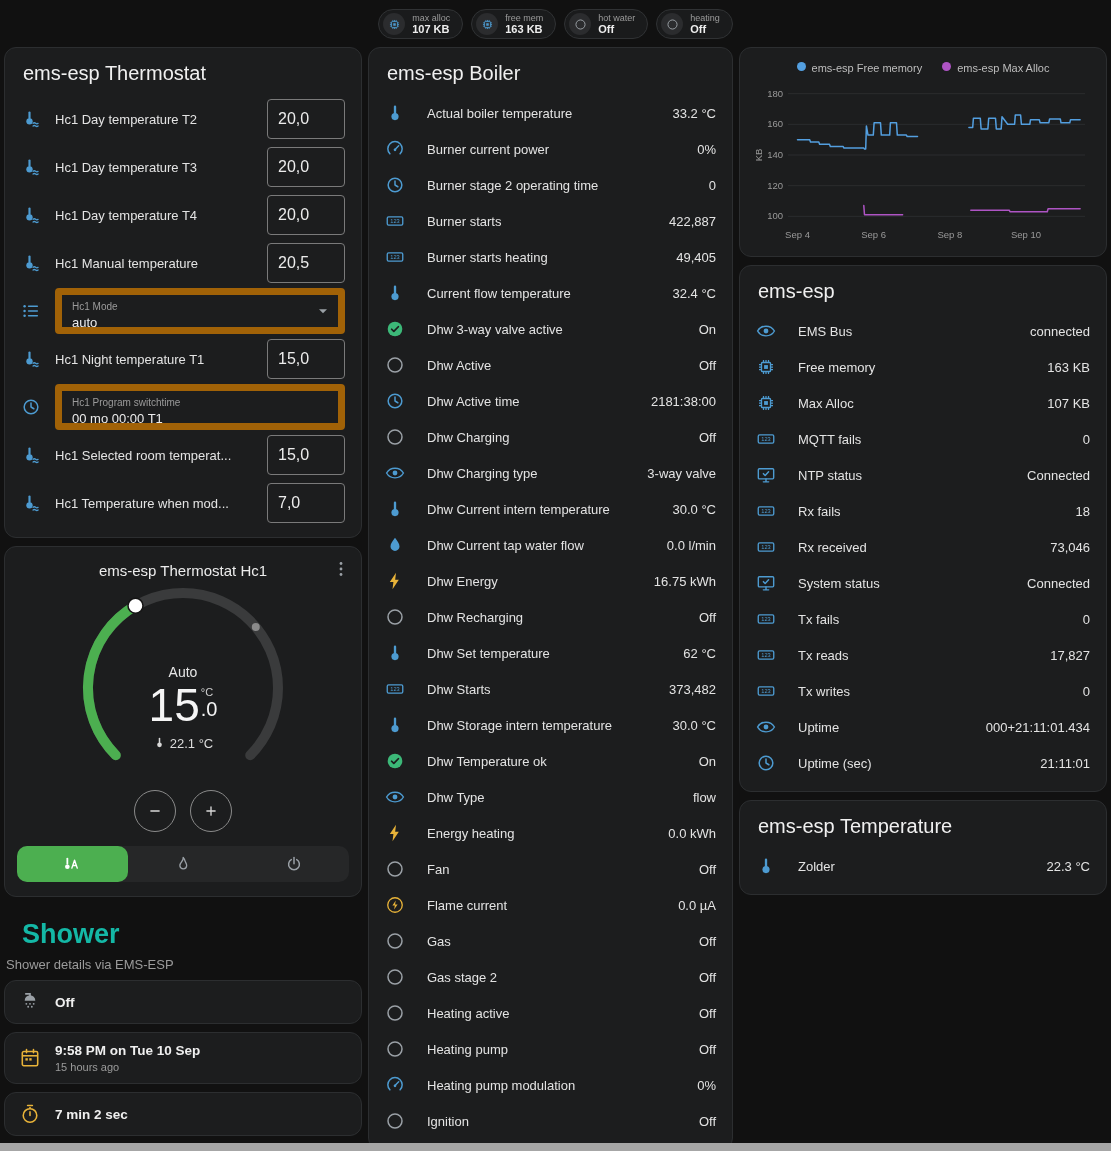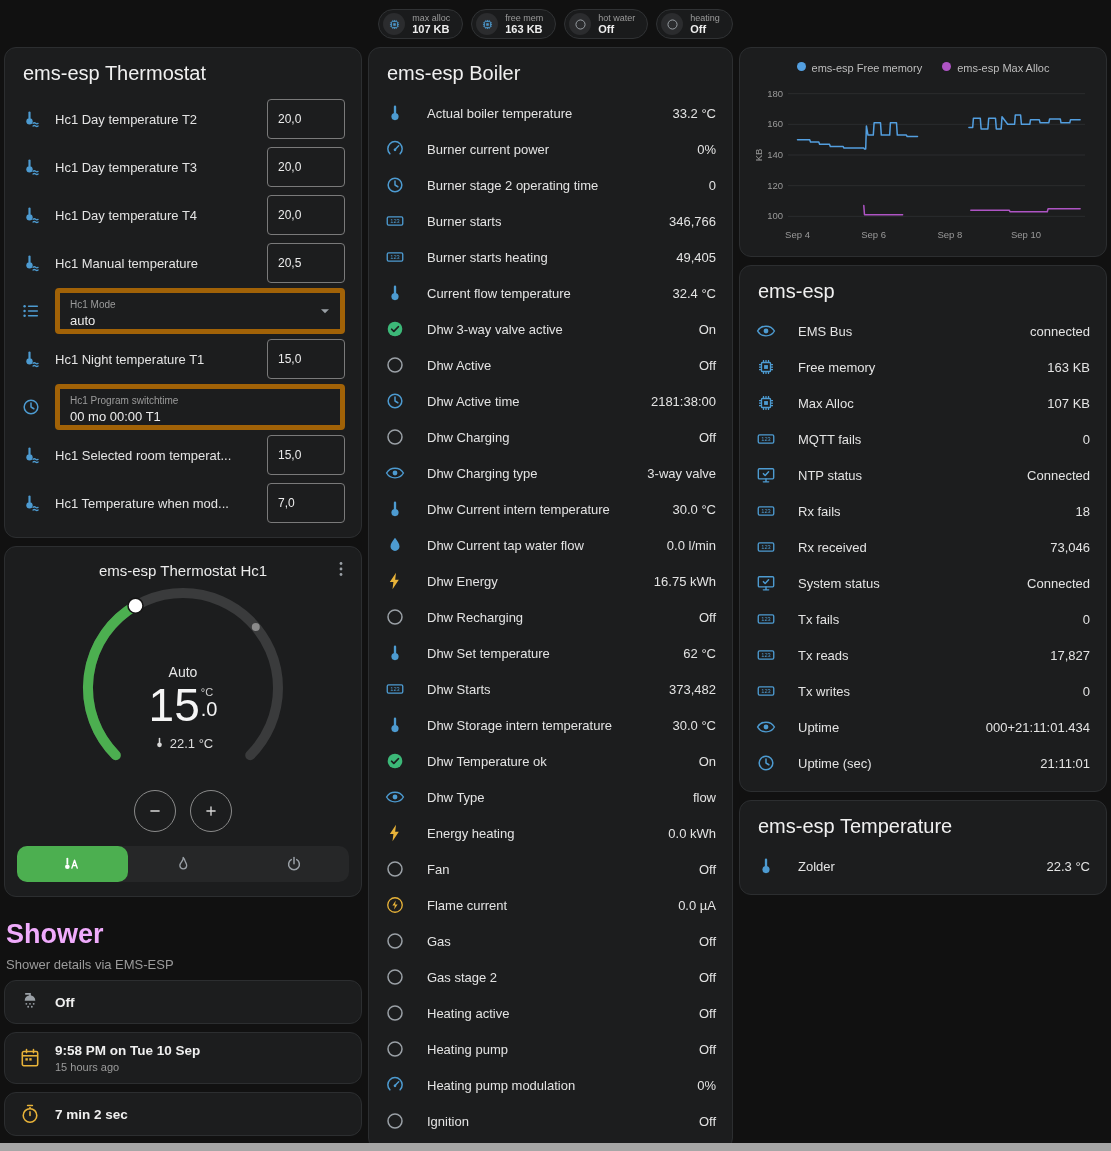--- a/index.html
+++ b/index.html
@@ -36,22 +36,22 @@
   .ic-blue{color:var(--icon-blue)} .ic-green{color:var(--icon-green)}
   .ic-grey{color:var(--icon-grey)} .ic-amber{color:var(--icon-amber)}
   .ic-white{color:#fff} .ic-light{color:#d8d8d8}
   .erow{height:36px;display:flex;align-items:center;gap:22px;cursor:pointer}
   .ename{flex:1;font-size:13px;color:var(--txt);white-space:nowrap;overflow:hidden;text-overflow:ellipsis}
   .evalue{font-size:13px;color:var(--txt);white-space:nowrap}
   .pad-card{padding:12px 16px 10px}
   
   .lrow{height:48px;display:flex;align-items:center;gap:14px}
   .numbox{width:78px;height:40px;border:1px solid #7a7a7a;border-radius:4px;display:flex;align-items:center;
-    padding:0 10px;font-size:12px;color:#ececec;cursor:text;background:transparent}
-  .fieldbox{flex:1;height:46px;border:5px solid #a16207;border-radius:4px;position:relative;
+    padding:0 10px;font-size:16px;color:#ececec;cursor:text;background:transparent}
+  .fieldbox{flex:1;height:46px;border:7px solid #a16207;border-radius:4px;position:relative;
     padding:6px 30px 4px 10px;cursor:pointer}
   .flabel{font-size:10px;color:var(--txt-dim);line-height:1.1}
   .fvalue{font-size:13px;color:#ececec;margin-top:3px;white-space:nowrap}
   .caret{position:absolute;right:5px;top:50%;transform:translateY(-50%)}
   
   .hc1{padding:10px 12px 14px}
   .hc1-header{position:relative;text-align:center;padding:5px 0 2px}
   .hc1-title{font-size:15px;color:#ececec}
   .kebab{position:absolute;right:-2px;top:2px;cursor:pointer}
   .dial-wrap{width:230px;height:200px;margin:6px auto 0;position:relative}
@@ -67,21 +67,21 @@
   .cur-line{display:flex;align-items:flex-start;gap:4px;margin-top:8px;font-size:13px;color:#dcdcdc}
   .stepper{display:flex;justify-content:center;gap:14px;margin-top:2px}
   .step-btn{width:42px;height:42px;border-radius:50%;border:1px solid #8a8a8a;background:transparent;
     display:flex;align-items:center;justify-content:center;cursor:pointer;padding:0}
   .step-btn .icon{width:18px;height:18px}
   .mode-row{display:flex;background:#262728;border-radius:10px;margin-top:14px;height:36px}
   .mode-btn{flex:1;display:flex;align-items:center;justify-content:center;cursor:pointer;border-radius:10px}
   .mode-btn .icon{width:18px;height:18px}
   .mode-active{background:var(--accent-green)}
   
-  .shower-title{font-size:27px;font-weight:bold;color:#f0abfc;margin:14px 2px 0}
+  .shower-title{font-size:27px;font-weight:bold;color:#14b8a6;margin:14px 18px 0}
   .shower-sub{font-size:13px;color:var(--txt-dim);margin:7px 2px 0}
   .srow{margin-top:8px;display:flex;align-items:center;gap:14px;padding:10px 14px;cursor:pointer}
   .srow .icon{width:22px;height:22px}
   .stext{display:flex;flex-direction:column}
   .sprimary{font-size:13.5px;font-weight:bold;color:#efefef}
   .ssecondary{font-size:11px;color:var(--txt-dim);margin-top:3px}
   .scenter{justify-content:center}
   
   .chart-card{padding:8px 10px 4px}
   .legend{display:flex;justify-content:center;gap:20px;font-size:11px;color:#bdbdbd;padding:6px 0 2px}
@@ -447,21 +447,21 @@
     <span class="evalue">0</span>
   </div>
           <div class="erow">
     <span class="icon ic-blue ">
               <svg viewBox="0 0 24 24">
                 <rect x="2.7" y="7" width="18.6" height="10" rx="1.6" fill="none" stroke="currentColor" stroke-width="1.6"></rect>
                 <text x="12" y="14.8" text-anchor="middle" font-size="6.8" fill="currentColor">123</text>
               </svg>
             </span>
     <span class="ename">Burner starts</span>
-    <span class="evalue">346,766</span>
+    <span class="evalue">422,887</span>
   </div>
           <div class="erow">
     <span class="icon ic-blue ">
               <svg viewBox="0 0 24 24">
                 <rect x="2.7" y="7" width="18.6" height="10" rx="1.6" fill="none" stroke="currentColor" stroke-width="1.6"></rect>
                 <text x="12" y="14.8" text-anchor="middle" font-size="6.8" fill="currentColor">123</text>
               </svg>
             </span>
     <span class="ename">Burner starts heating</span>
     <span class="evalue">49,405</span>

